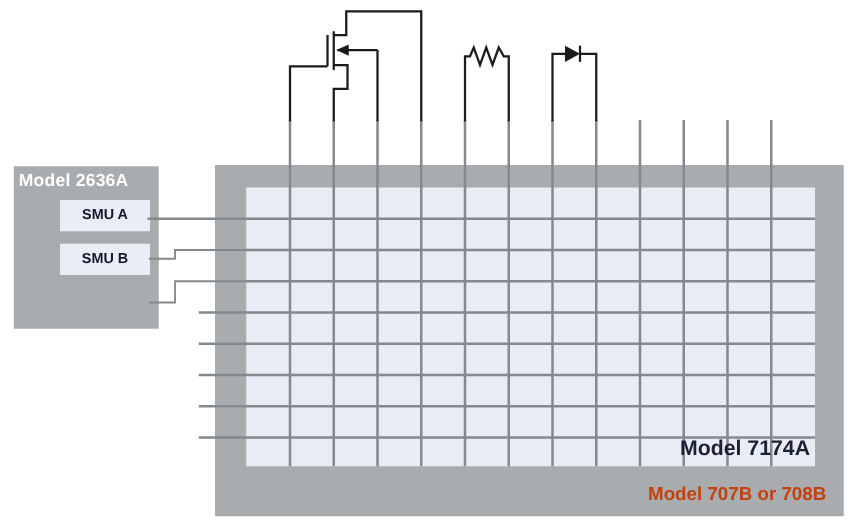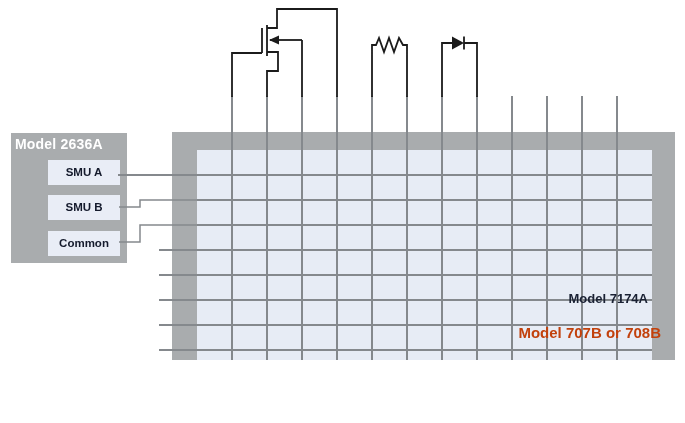--- a/index.html
+++ b/index.html
@@ -1,17 +1,17 @@
 <!DOCTYPE html>
 <html><head>
 <meta charset="utf-8">
 <style>
   html,body { margin:0; padding:0; background:#ffffff; }
   .stage {
-    position:relative; width:685px; height:360px; background:#ffffff;
+    position:relative; width:685px; height:423px; background:#ffffff;
     font-family:"Liberation Sans", sans-serif; overflow:hidden;
   }
   .frame {
     position:absolute; left:172px; top:132px; width:503px; height:281px;
     background:#a9acae;
   }
   .card {
     position:absolute; left:197px; top:150px; width:455px; height:223px;
     background:#e7ecf5;
   }
@@ -29,41 +29,40 @@
     background:#e9edf6; color:#141a2c;
     font-weight:bold; font-size:11.5px; text-align:center; line-height:25px;
     white-space:nowrap;
   }
   .term-a { top:27px; }
   .term-b { top:62px; }
   .term-c { top:98px; }
   svg.overlay { position:absolute; left:0; top:0; pointer-events:none; }
   .card-label {
     position:absolute; right:37px; bottom:54px;
-    font-size:13px; font-weight:bold; color:#1a2133; white-space:nowrap;
+    font-size:17px; font-weight:bold; color:#1a2133; white-space:nowrap;
   }
   .frame-label {
     position:absolute; right:24px; bottom:19px;
     font-size:15px; font-weight:bold; color:#c2410c; white-space:nowrap;
   }
 </style>
 </head>
 <body>
 
 <div class="stage">
 
   <div class="frame"></div>
 
   <div class="card"></div>
 
   <div class="panel">
     <div class="panel-title">Model 2636A</div>
     <div class="term term-b">SMU B</div>
     <div class="term term-a">SMU A</div>
-    <div class="term term-c">Common</div>
   </div>
 
   <svg class="overlay" width="685" height="423" viewBox="0 0 685 423">
 
     <g id="grid-cols" stroke="#85898d" stroke-width="2">
         <line x1="232" y1="96" x2="232" y2="373"></line>
         <line x1="267" y1="96" x2="267" y2="373"></line>
         <line x1="302" y1="96" x2="302" y2="373"></line>
         <line x1="337" y1="96" x2="337" y2="373"></line>
         <line x1="372" y1="96" x2="372" y2="373"></line>

